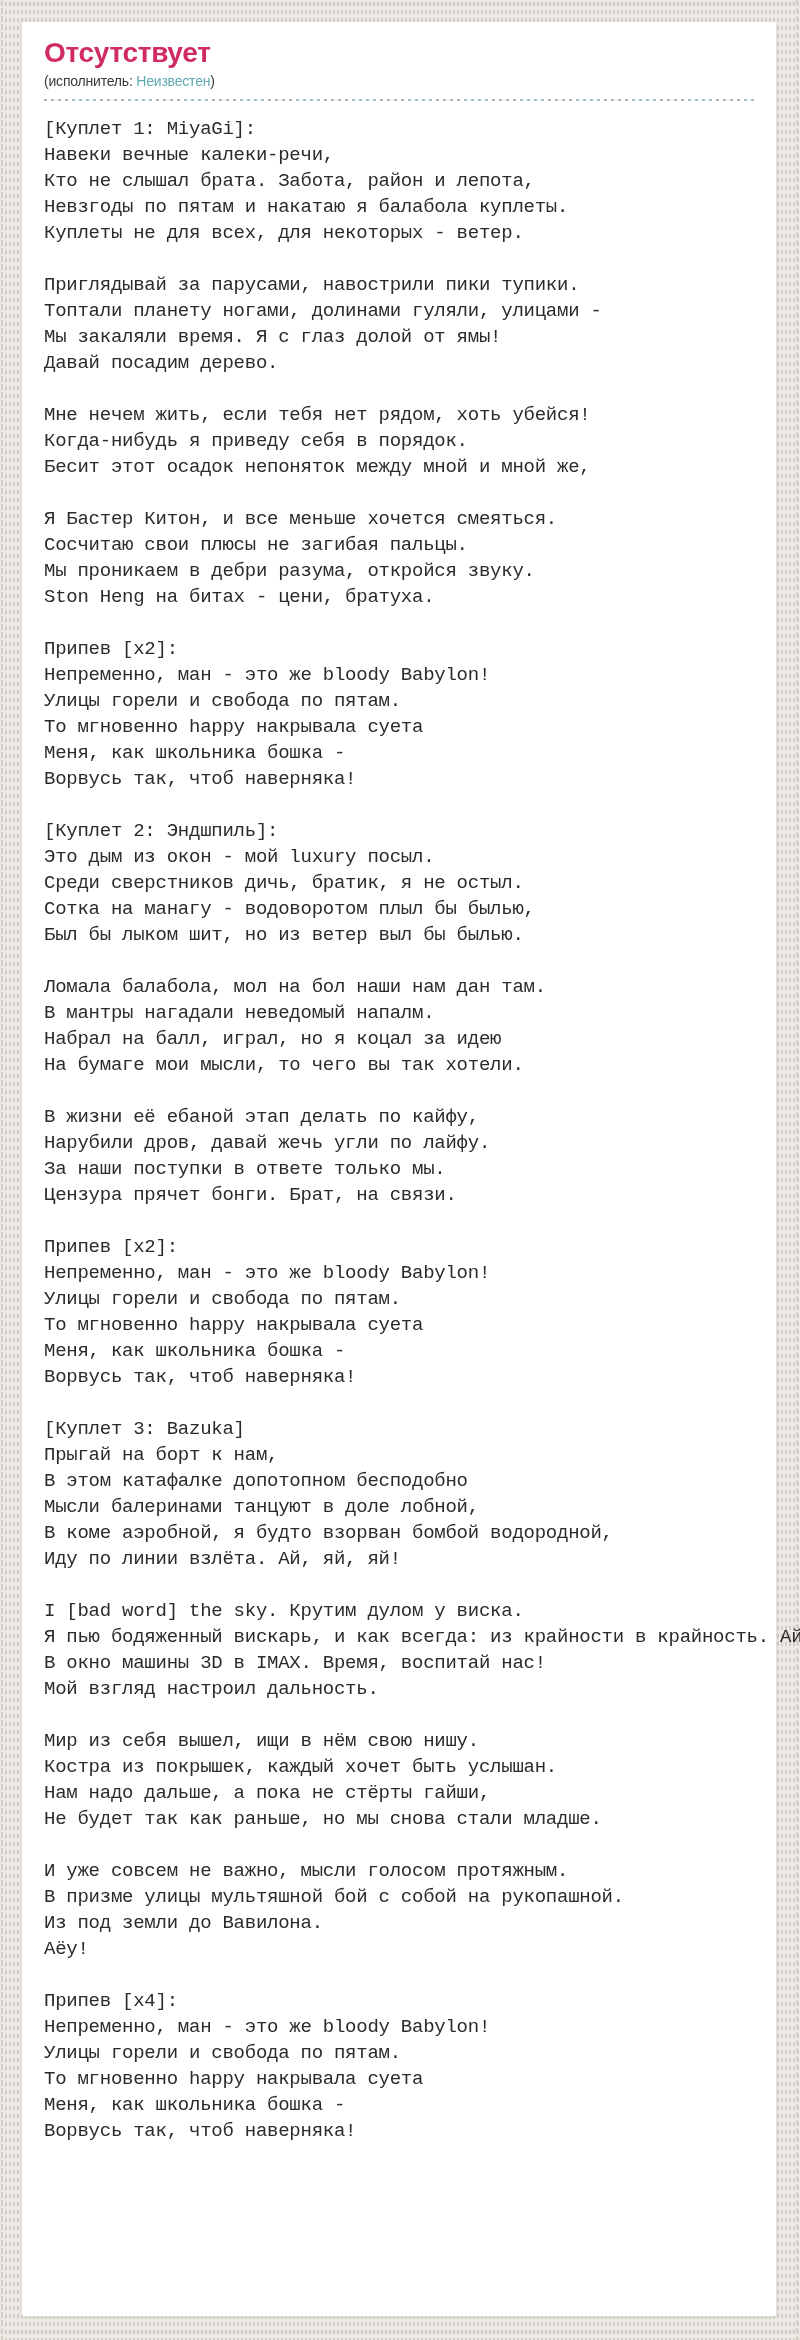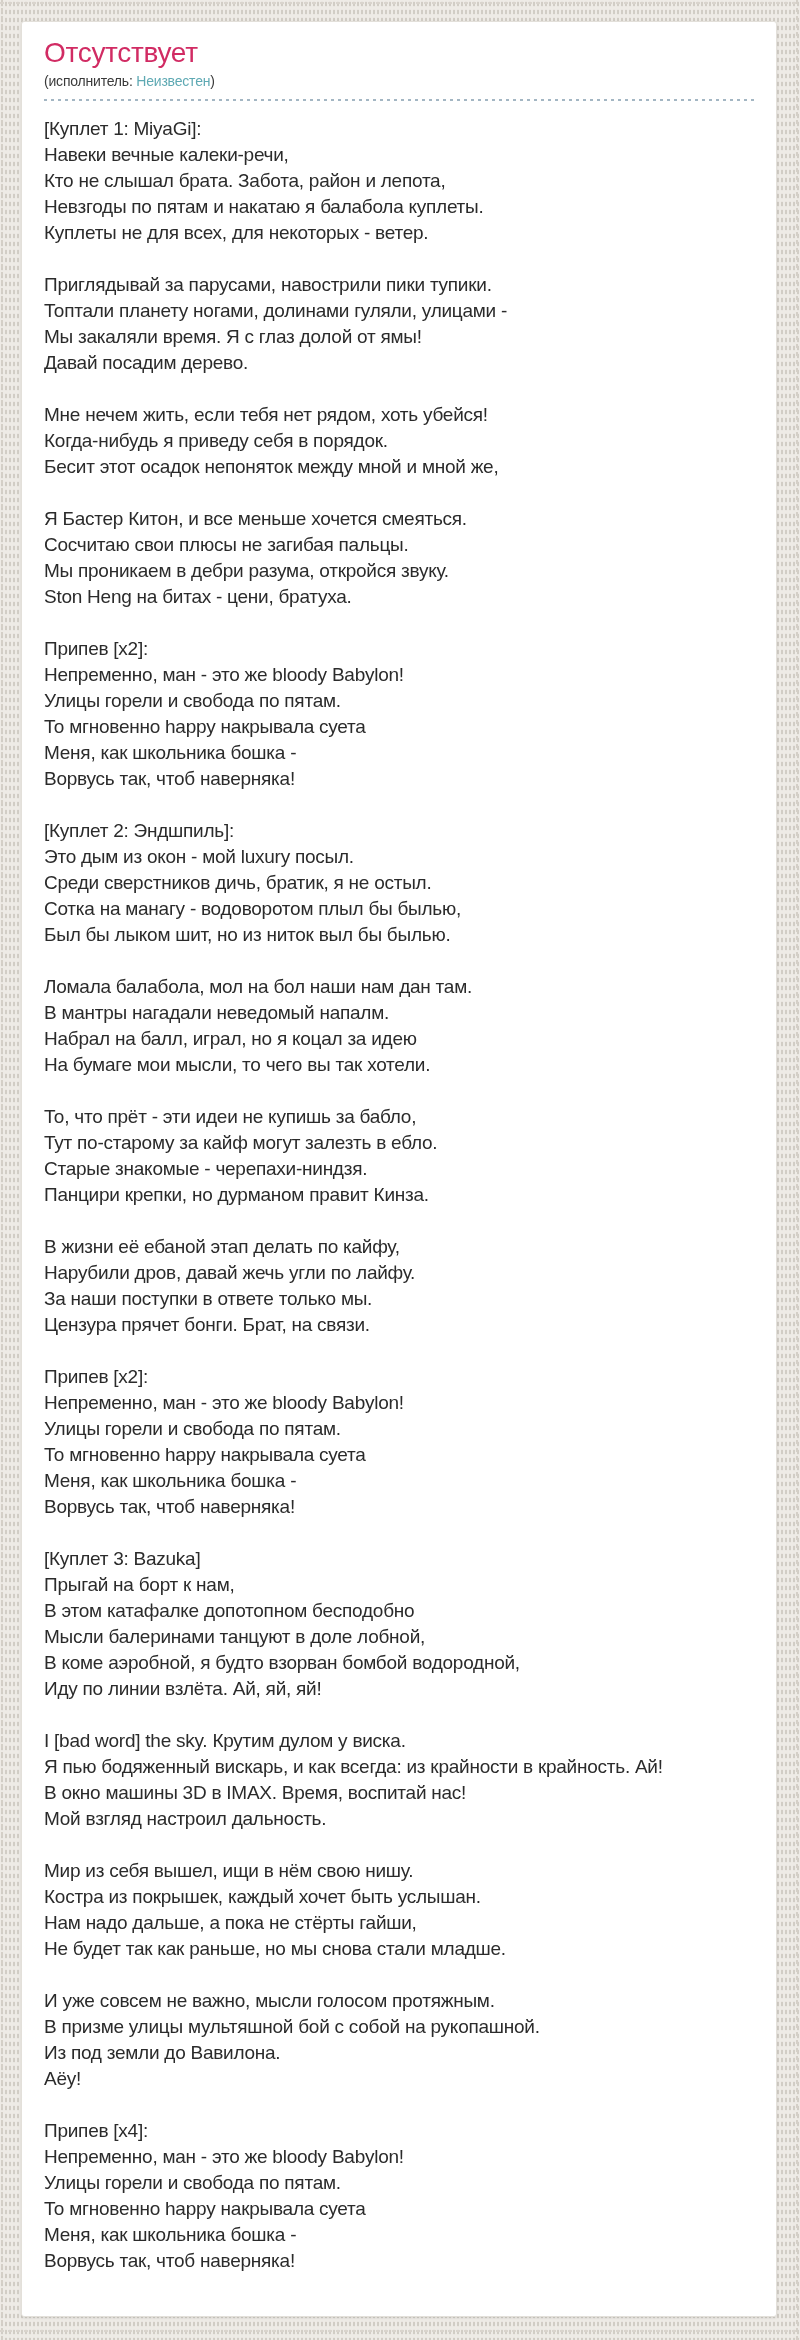--- a/index.html
+++ b/index.html
@@ -48,21 +48,21 @@
     border: 1px solid #e3e0da;
     border-radius: 3px;
     box-shadow: 0 1px 3px rgba(0,0,0,0.10);
     padding: 15px 20px 24px 22px;
   }
   .song-title {
     display: inline-block;
     margin: 0;
     font-size: 28px;
     line-height: 32px;
-    font-weight: 400;
+    font-weight: 700;
     letter-spacing: -0.3px;
     color: #d12b63;
     text-decoration: none;
     cursor: pointer;
   }
   .artist-line {
     margin-top: 1px;
     font-size: 14px;
     line-height: 22px;
     letter-spacing: -0.2px;
@@ -77,20 +77,21 @@
     margin-top: 7px;
     height: 2px;
     background-image: repeating-linear-gradient(to right, #a3b6c3 0 3px, rgba(0,0,0,0) 3px 7px);
   }
   .lyrics {
     margin-top: 15px;
     font-size: 19px;
     line-height: 26px;
     letter-spacing: -0.25px;
     color: #2b2b2b;
+    font-family: Liberation Mono, monospace;
   }
   .stanza {
     margin: 0 0 26px 0;
   }
   .stanza:last-child {
     margin-bottom: 16px;
   }
   .line {
     white-space: nowrap;
   }
@@ -141,33 +142,27 @@
         <div class="line">Улицы горели и свобода по пятам.</div>
         <div class="line">То мгновенно happy накрывала суета</div>
         <div class="line">Меня, как школьника бошка -</div>
         <div class="line">Ворвусь так, чтоб наверняка!</div>
       </div>
       <div class="stanza">
         <div class="line">[Куплет 2: Эндшпиль]:</div>
         <div class="line">Это дым из окон - мой luxury посыл.</div>
         <div class="line">Среди сверстников дичь, братик, я не остыл.</div>
         <div class="line">Сотка на манагу - водоворотом плыл бы былью,</div>
-        <div class="line">Был бы лыком шит, но из ниток выл бы былью.</div>
+        <div class="line">Был бы лыком шит, но из ветер выл бы былью.</div>
       </div>
       <div class="stanza">
         <div class="line">Ломала балабола, мол на бол наши нам дан там.</div>
         <div class="line">В мантры нагадали неведомый напалм.</div>
         <div class="line">Набрал на балл, играл, но я коцал за идею</div>
         <div class="line">На бумаге мои мысли, то чего вы так хотели.</div>
-      </div>
-      <div class="stanza">
-        <div class="line">То, что прёт - эти идеи не купишь за бабло,</div>
-        <div class="line">Тут по-старому за кайф могут залезть в ебло.</div>
-        <div class="line">Старые знакомые - черепахи-ниндзя.</div>
-        <div class="line">Панцири крепки, но дурманом правит Кинза.</div>
       </div>
       <div class="stanza">
         <div class="line">В жизни её ебаной этап делать по кайфу,</div>
         <div class="line">Нарубили дров, давай жечь угли по лайфу.</div>
         <div class="line">За наши поступки в ответе только мы.</div>
         <div class="line">Цензура прячет бонги. Брат, на связи.</div>
       </div>
       <div class="stanza">
         <div class="line">Припев [x2]:</div>
         <div class="line">Непременно, ман - это же bloody Babylon!</div>

